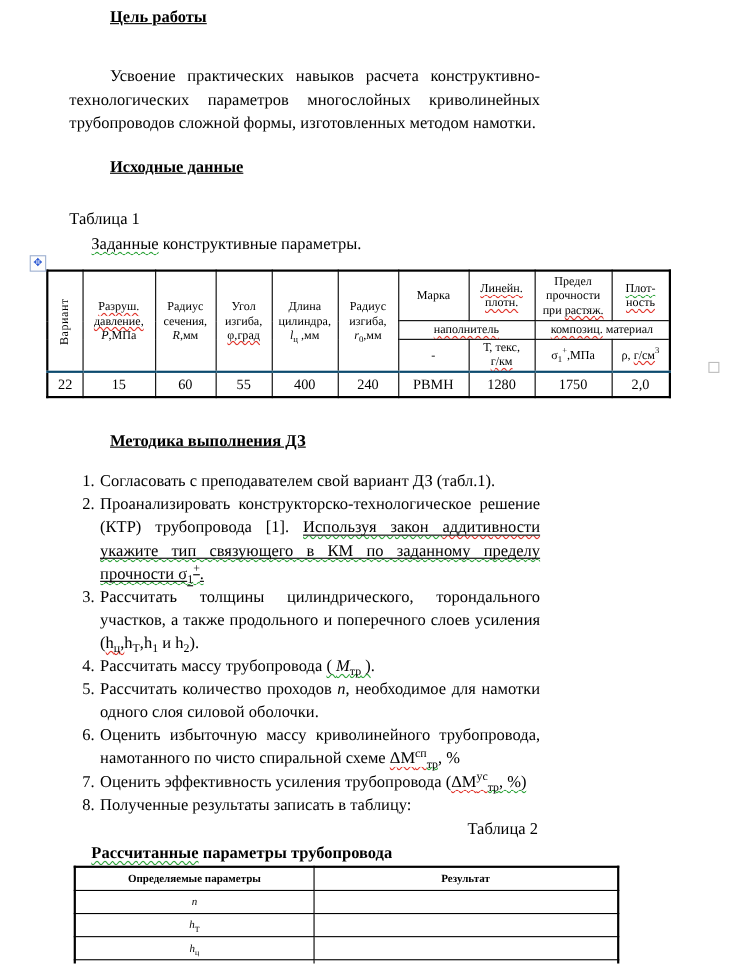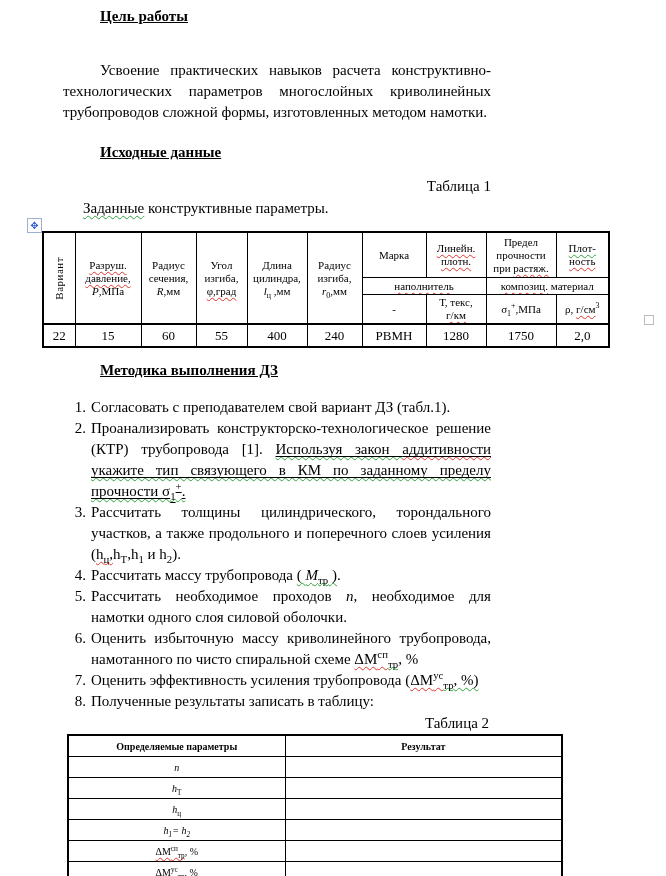--- a/index.html
+++ b/index.html
@@ -4,53 +4,53 @@
 <style>
   html,body { margin:0; padding:0; background:#ffffff; }
   body { width:666px; height:876px; overflow:hidden;
          font-family:"Liberation Serif", serif; color:#000; }
   .page { position:relative; box-sizing:border-box; width:556px; height:876px;
           padding:6px 65px 0 63px; font-size:15px; line-height:21px; }
 
   .heading { font-weight:bold; text-decoration:underline; margin-left:37px; }
   .goal-par { text-align:justify; text-indent:37px; margin-top:33px; }
   .h-data { margin-top:19px; }
-  .tbl-label1 { text-align:right; margin-top:13px; }
+  .tbl-label1 { margin-top:27px; }
   .cap1 { margin:1px 0 12px 20px; }
 
   
   .wavy-red  { text-decoration:underline wavy #e0342b; text-decoration-thickness:1px;
                text-underline-offset:2px; text-decoration-skip-ink:none; }
   .wavy-green{ text-decoration:underline wavy #2fa43c; text-decoration-thickness:1px;
                text-underline-offset:2px; text-decoration-skip-ink:none; }
   .u-solid   { text-decoration:underline; }
 
   sub,sup { font-size:0.72em; line-height:0; }
 
   
   .t1wrap { position:relative; margin-left:-21px; width:566px; }
   table.t1 { border-collapse:collapse; table-layout:fixed; width:566px;
              font-size:11px; line-height:13px; border:2px solid #000; }
   table.t1 td { border:1px solid #000; text-align:center; vertical-align:middle;
                 padding:1px 1px; overflow:hidden; }
   table.t1 tr.h1row td { height:42px; }
   table.t1 tr.h2row td { height:14px; }
   table.t1 tr.h3row td { height:26px; }
-  table.t1 tr.drow td { border-top:2px solid #000000; height:19px; font-size:13px; }
+  table.t1 tr.drow td { border-top:2px solid #0c4a6e; height:19px; font-size:13px; }
   .vert { writing-mode:vertical-rl; transform:rotate(180deg); margin:0 auto;
           font-size:11px; letter-spacing:0.5px; }
 
   .move-handle { position:absolute; left:-15px; top:-13px; width:13px; height:13px;
                  border:1px solid #9db0d0; background:#fdfdfd; color:#2f5bd4;
                  font-size:10px; line-height:13px; text-align:center; font-family:"DejaVu Sans",sans-serif; }
   .resize-handle { position:absolute; left:602px; top:84px; width:8px; height:8px;
                    border:1px solid #bcbcbc; background:#fff; }
 
   
-  .h-method { margin-top:12px; }
+  .h-method { margin-top:29px; }
   .mlist { margin-top:16px; }
   .mitem { display:flex; }
   .mitem .num { flex:0 0 28px; text-align:right; padding-right:5px; box-sizing:border-box; }
   .mitem .txt { flex:1; text-align:justify; }
 
   .tbl-label2 { margin:1px 0 0 250px; width:288px; text-align:center; }
   .cap2 { font-weight:bold; margin:1px 0 0 20px; }
 
   
   table.t2 { border-collapse:collapse; table-layout:fixed; margin-left:4px; width:494px;
@@ -145,38 +145,39 @@
       <div class="mitem">
         <span class="num">3.</span>
         <span class="txt"><span>Рассчитать толщины цилиндрического, торондального участков, а также продольного и поперечного слоев усиления (</span><span class="wavy-red"><span>h</span></span><span class="wavy-red"><sub>ц</sub></span><span class="wavy-red"><span>,</span></span><span>h</span><sub>Т</sub><span>,h</span><sub>1</sub><span> и h</span><sub>2</sub><span>).</span></span>
       </div>
       <div class="mitem">
         <span class="num">4.</span>
         <span class="txt"><span>Рассчитать массу трубопровода </span><span class="wavy-green"><span>( </span></span><span class="wavy-green"><span style="font-style: italic;">M</span></span><span class="wavy-green"><sub>тр</sub></span><span class="wavy-green"><span> )</span></span><span>.</span></span>
       </div>
       <div class="mitem">
         <span class="num">5.</span>
-        <span class="txt"><span>Рассчитать необходимое проходов </span><span style="font-style: italic;">n</span><span>, необходимое для намотки одного слоя силовой оболочки.</span></span>
+        <span class="txt"><span>Рассчитать количество проходов </span><span style="font-style: italic;">n</span><span>, необходимое для намотки одного слоя силовой оболочки.</span></span>
       </div>
       <div class="mitem">
         <span class="num">6.</span>
         <span class="txt"><span>Оценить избыточную массу криволинейного трубопровода, намотанного по чисто спиральной схеме  </span><span class="wavy-red"><span>ΔМ</span></span><span class="wavy-red"><sup>сп</sup></span><span class="wavy-green"><sub>тр</sub></span><span>, %</span></span>
       </div>
       <div class="mitem">
         <span class="num">7.</span>
         <span class="txt"><span>Оценить эффективность усиления трубопровода (</span><span class="wavy-red"><span>ΔМ</span></span><span class="wavy-red"><sup>ус</sup></span><span class="wavy-green"><sub>тр</sub></span><span class="wavy-green"><span>, %)</span></span></span>
       </div>
       <div class="mitem">
         <span class="num">8.</span>
         <span class="txt"><span>Полученные результаты записать в таблицу:</span></span>
       </div>
     </div>
 
   <div class="tbl-label2">Таблица 2</div>
 
+  <div class="cap2"><span class="wavy-green"><span>Рассчитанные</span></span><span> параметры трубопровода</span></div>
 
   <table class="t2">
     <colgroup>
         <col style="width:217px">
         <col style="width:277px">
       </colgroup>
     <tbody>
         <tr class="t2head">
       <td>Определяемые параметры</td>
       <td>Результат</td>

